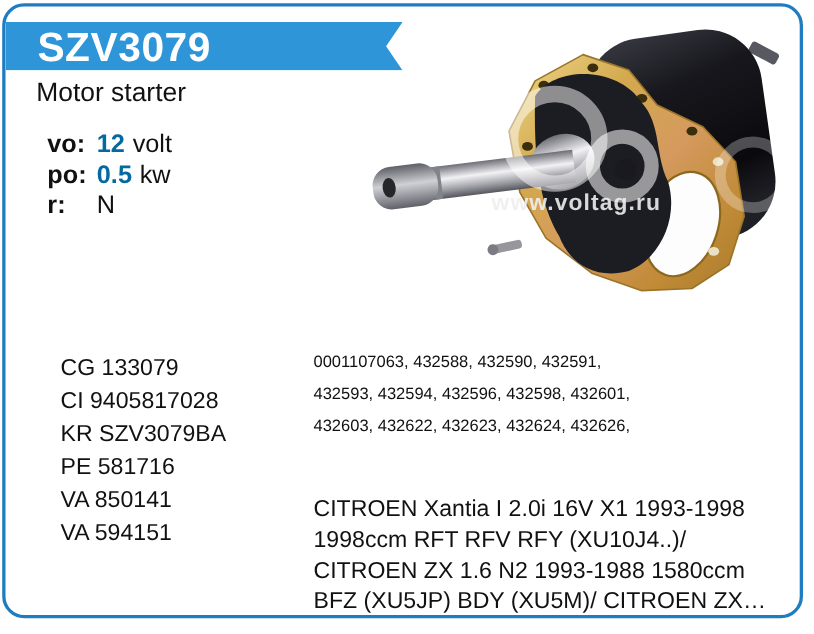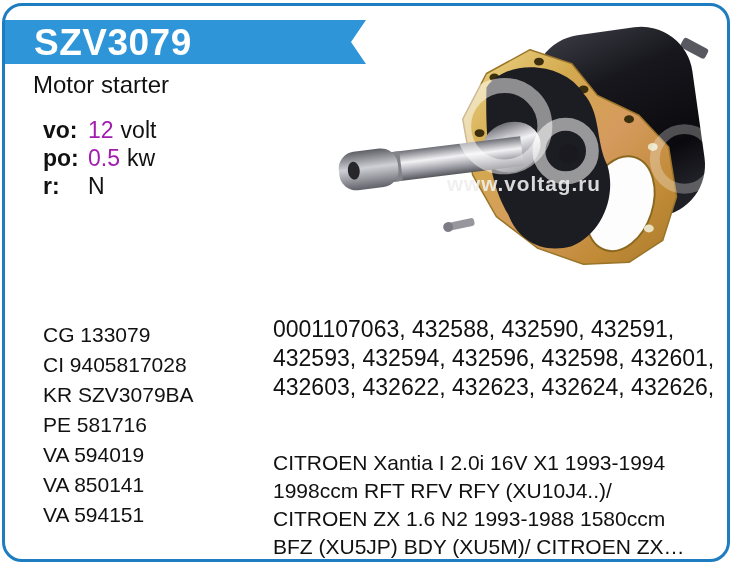--- a/index.html
+++ b/index.html
@@ -18,26 +18,26 @@
     position:absolute;left:5px;top:20px;width:361px;height:44px;
     background:#2e96d8;z-index:4;
     clip-path:polygon(0 0,100% 0,calc(100% - 15px) 50%,100% 100%,0 100%);
     display:flex;align-items:flex-end;padding-left:29px;box-sizing:border-box;
   }
   .banner-text{color:#fff;font-size:37px;font-weight:bold;letter-spacing:.5px;}
   .subtitle{position:absolute;left:33px;top:71px;font-size:24px;z-index:4;}
   .specs{position:absolute;left:43px;top:116px;font-size:23px;line-height:28px;z-index:4;}
   .spec-row{display:flex;}
   .spec-label{width:45px;font-weight:bold;}
-  .spec-val{color:#a21caf;font-weight:normal;margin-right:7px;}
+  .spec-val{color:#0369a1;font-weight:bold;margin-right:7px;}
   .spec-row.plain .spec-val{color:#111;font-weight:normal;}
   .codes{position:absolute;left:43px;top:320px;font-size:21px;line-height:30px;z-index:4;}
-  .oem{position:absolute;left:273px;top:315px;width:452px;font-size:23px;line-height:29px;z-index:4;}
+  .oem{position:absolute;left:273px;top:315px;width:452px;font-size:15px;line-height:29px;z-index:4;}
   .apps{position:absolute;left:273px;top:449px;width:452px;font-size:21px;line-height:28px;z-index:4;}
-  .line{white-space:nowrap;}
+  .line{white-space:nowrap;margin-left:12px;}
   .photo{position:absolute;left:336px;top:2px;width:396px;height:298px;z-index:2;}
 </style>
 </head>
 <body>
 
 <div class="stage">
 
   <svg class="photo" viewBox="0 0 400 300" preserveAspectRatio="none">
     <defs>
       <linearGradient id="bodyGrad" x1="0" y1="0" x2="0.25" y2="1">
@@ -145,31 +145,30 @@
       <span class="spec-val">N</span>
       <span class="spec-unit"></span>
     </div>
   </div>
 
   <div class="codes">
     <div class="line">CG 133079</div>
     <div class="line">CI 9405817028</div>
     <div class="line">KR SZV3079BA</div>
     <div class="line">PE 581716</div>
-    <div class="line">VA 594019</div>
     <div class="line">VA 850141</div>
     <div class="line">VA 594151</div>
   </div>
 
   <div class="oem">
     <div class="line">0001107063, 432588, 432590, 432591,</div>
     <div class="line">432593, 432594, 432596, 432598, 432601,</div>
     <div class="line">432603, 432622, 432623, 432624, 432626,</div>
   </div>
 
   <div class="apps">
-    <div class="line">CITROEN Xantia I 2.0i 16V X1 1993-1994</div>
+    <div class="line">CITROEN Xantia I 2.0i 16V X1 1993-1998</div>
     <div class="line">1998ccm RFT RFV RFY (XU10J4..)/</div>
     <div class="line">CITROEN ZX 1.6 N2 1993-1988 1580ccm</div>
     <div class="line">BFZ (XU5JP) BDY (XU5M)/ CITROEN ZX…</div>
   </div>
 
 </div>
 
 </body></html>

